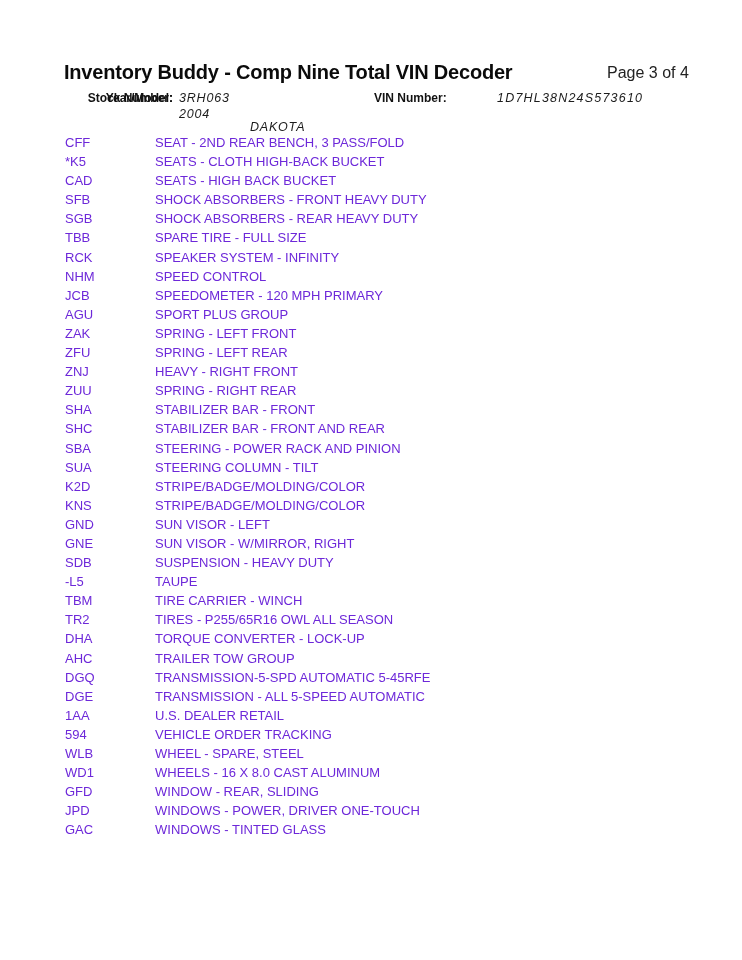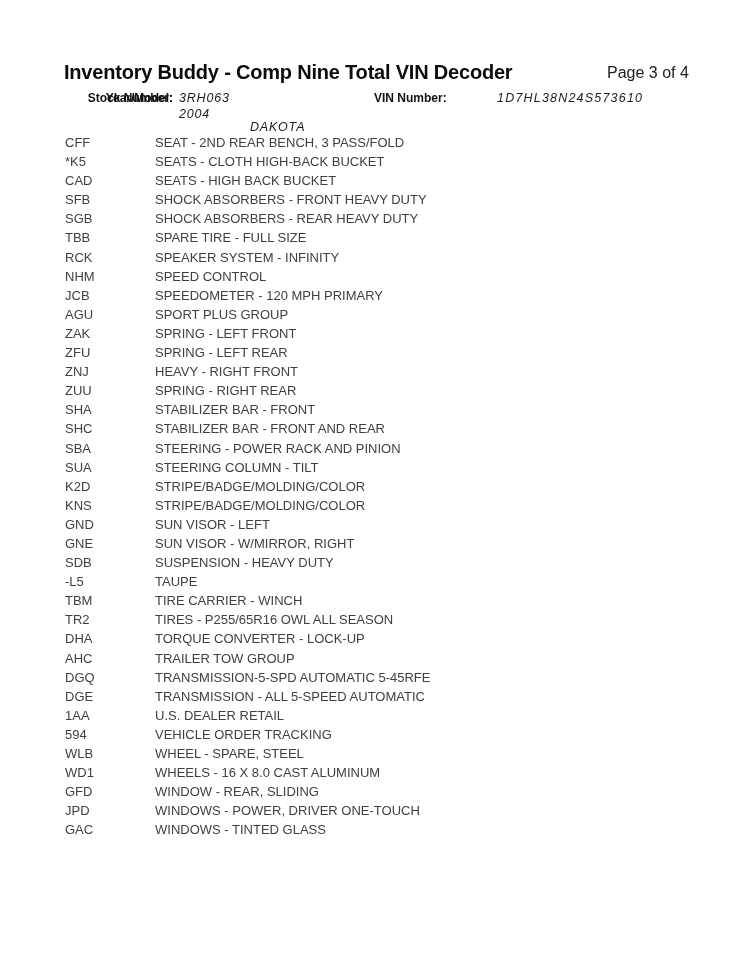--- a/index.html
+++ b/index.html
@@ -62,21 +62,21 @@
   .options-list {
     position: absolute;
     left: 65px;
     top: 135px;
     width: 620px;
   }
   .opt-row {
     height: 19.1px;
     white-space: nowrap;
     font-size: 13px;
-    color: #404040;
+    color: #6d28d9;
   }
   .opt-code {
     display: inline-block;
     width: 90px;
     vertical-align: top;
   }
   .opt-desc {
     display: inline-block;
     vertical-align: top;
   }

